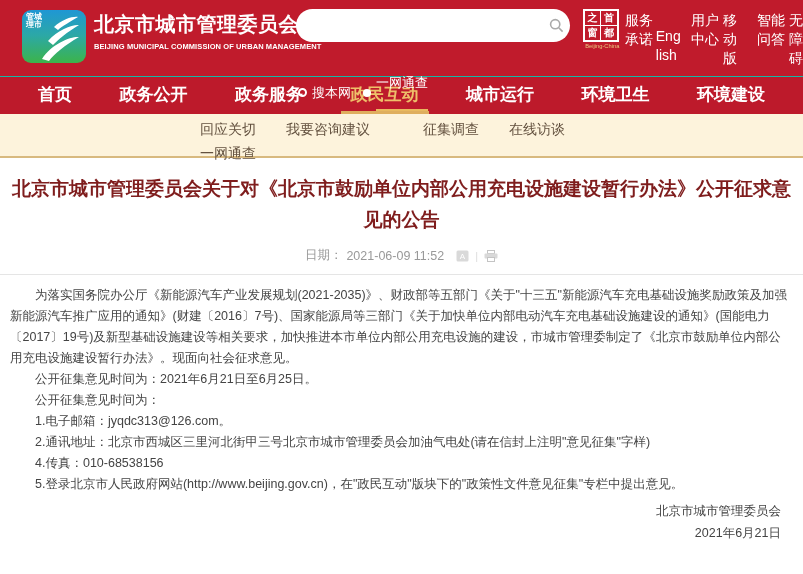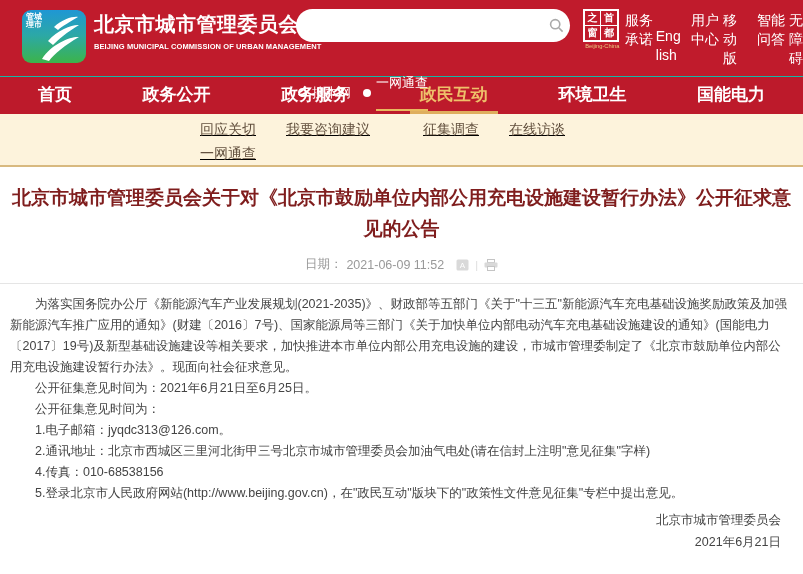--- a/index.html
+++ b/index.html
@@ -51,21 +51,21 @@
   .quick-links { height:54px; }
 
   
   .main-nav { height:38px; background:#bd1a2b; border-top:1px solid #14b8a6;
               display:flex; justify-content:space-between; align-items:stretch; padding:0 28px; }
   .main-nav a { color:#fff; font-size:17px; font-weight:bold; text-decoration:none;
                 line-height:35px; padding:0 10px; cursor:pointer; }
   .main-nav a.active { color:#eec06a; border-bottom:3px solid #dfae5e; }
 
   
-  .sub-nav { height:53px; background:#fdf3dc; border-bottom:2px solid #d8b97f; padding-left:200px;text-decoration:underline; }
+  .sub-nav { height:44px; background:#fdf3dc; border-bottom:2px solid #d8b97f; padding-left:200px; }
   .sub-row { display:flex; gap:30px; }
   .sub-row.r1 { padding-top:7px; }
   .sub-row.r2 { padding-top:6px; }
   .sub-nav a { color:#63513f; font-size:14px; text-decoration:none; cursor:pointer; }
   .sub-row .wide-gap { margin-left:23px; }
 
   
   .article { padding:0 8px; }
   .article-title { margin-top:15px; text-align:center; font-size:19px; font-weight:bold;
                    color:#7f1d1d; line-height:31px; }
@@ -148,22 +148,23 @@
         <a class="second">无障碍</a>
       </div>
     </div>
   </header>
 
   <nav class="main-nav">
     <a>首页</a>
     <a>政务公开</a>
     <a>政务服务</a>
     <a class="active">政民互动</a>
+    <a>城市运行</a>
     <a>环境卫生</a>
-    <a>国能电力</a>
+    <a>环境建设</a>
   </nav>
 
   <div class="sub-nav">
     <div class="sub-row r1">
       <a>回应关切</a>
       <a>我要咨询建议</a>
       <a class="wide-gap">征集调查</a>
       <a>在线访谈</a>
     </div>
     <div class="sub-row r2">

